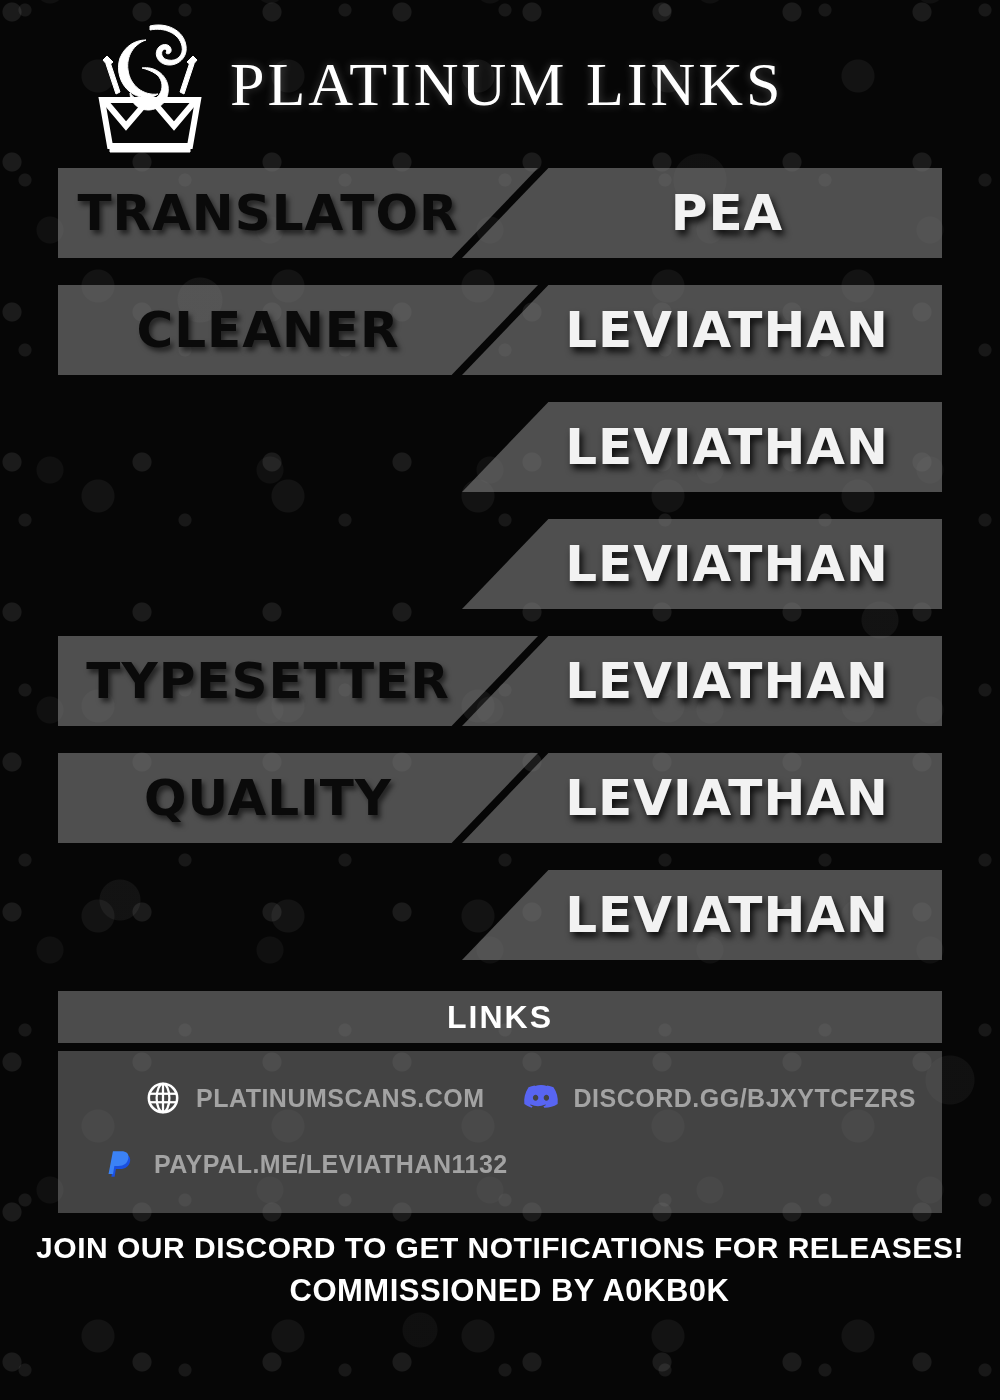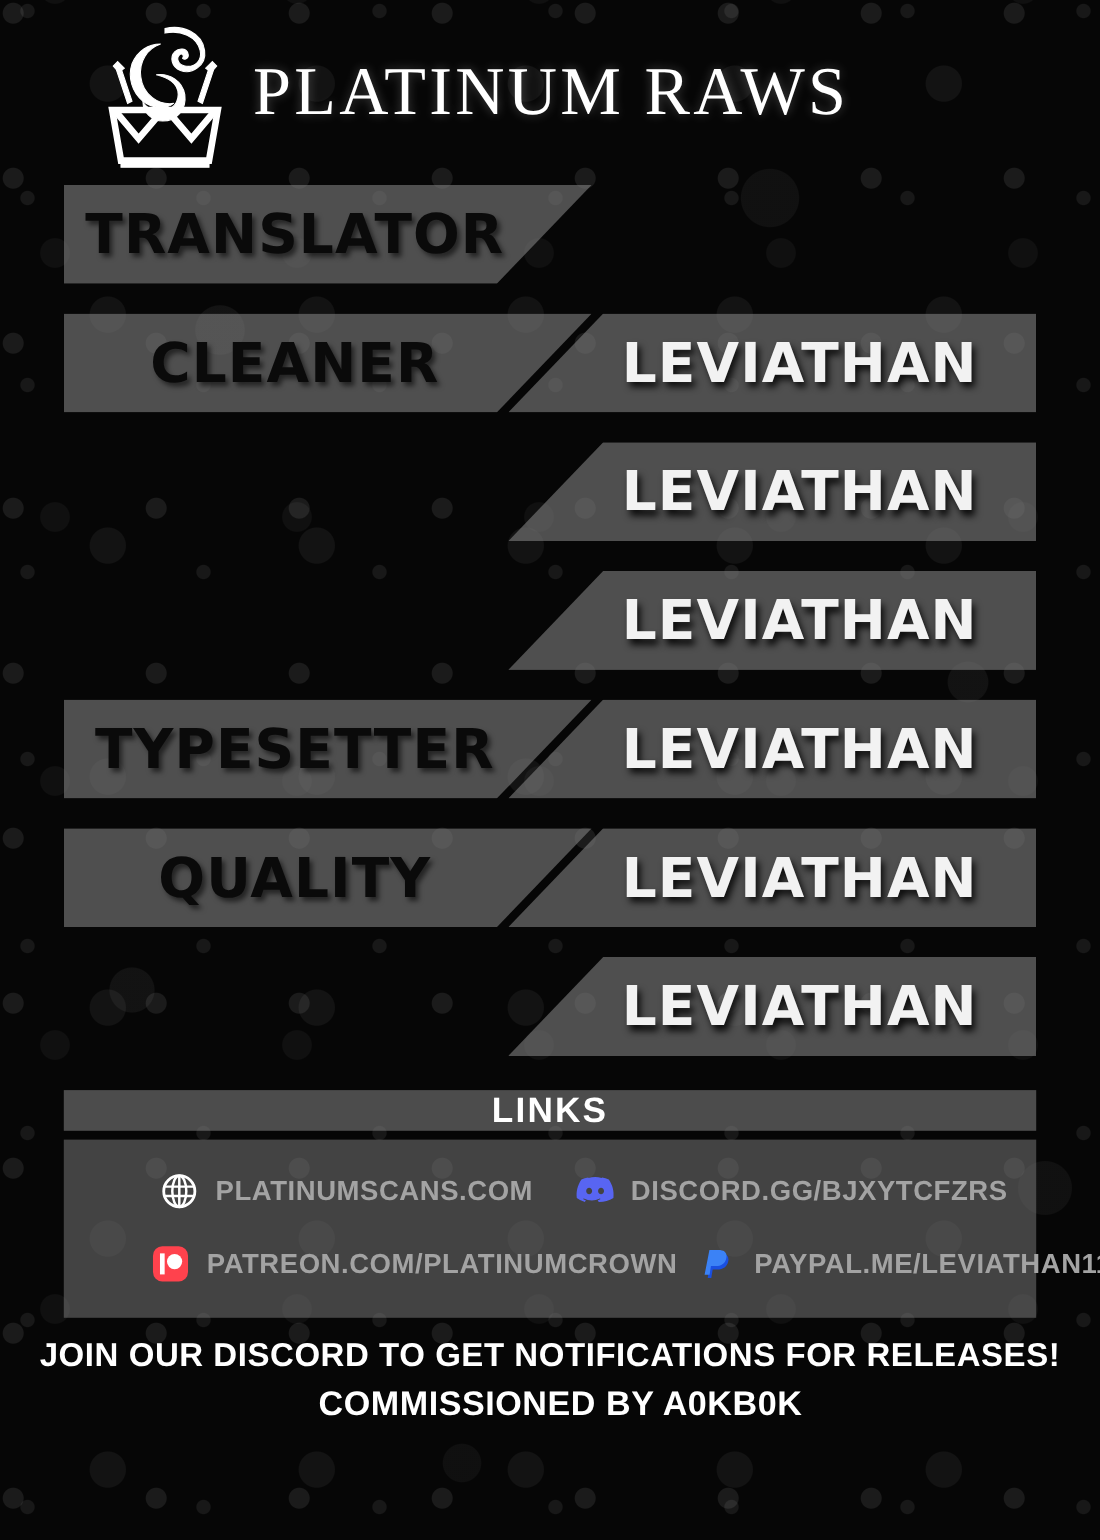--- a/index.html
+++ b/index.html
@@ -123,21 +123,21 @@
     letter-spacing: 1px;
     text-transform: uppercase;
     text-shadow: 3px 5px 7px rgba(0,0,0,0.85);
     white-space: nowrap;
   }
 
   
   .links-bar {
     position: relative;
     margin: 18px 58px 8px 58px;
-    height: 37px;
+    height: 52px;
     background: rgba(128,128,128,0.58);
     display: flex;
     align-items: center;
     justify-content: center;
   }
   .links-bar span {
     color: #ffffff;
     font-size: 32px;
     font-weight: bold;
     letter-spacing: 2px;
@@ -220,28 +220,31 @@
           <path d="M30 48 L 40 78 L 36 80 L 26 50 Z"></path>
           <path d="M27 42 L 33 48 L 28 52 L 23 46 Z"></path>
           <path d="M110 48 L 100 78 L 104 80 L 114 50 Z"></path>
           <path d="M113 42 L 107 48 L 112 52 L 117 46 Z"></path>
           <path d="M22 86 L 118 86 L 110 132 L 30 132 Z" fill="none" stroke-width="6"></path>
           <path d="M24 86 L 46 112 L 70 84 L 94 112 L 116 86" fill="none" stroke-width="6"></path>
           <path d="M30 132 L 110 132 L 110 138 L 30 138 Z"></path>
         </g>
       </svg>
     </div>
-    <div class="site-title">PLATINUM RAWS</div>
+    <div class="site-title">PLATINUM LINKS</div>
   </div>
 
   <div class="credits">
 
     <div class="row">
       <div class="cell left">
         <span class="role-text">TRANSLATOR</span>
+      </div>
+      <div class="cell right">
+        <span class="name-text">PEA</span>
       </div>
     </div>
 
     <div class="row">
       <div class="cell left">
         <span class="role-text">CLEANER</span>
       </div>
       <div class="cell right">
         <span class="name-text">LEVIATHAN</span>
       </div>
@@ -307,30 +310,20 @@
         <span class="ic">
           <svg viewBox="0 0 24 24" width="36" height="36">
             <path d="M20.3 4.9A16 16 0 0016.2 3.6l-.2.4a12 12 0 00-8 0l-.2-.4A16 16 0 003.7 4.9C1.2 8.7.5 12.4.9 16a16.3 16.3 0 004.9 2.5l.6-1a10.6 10.6 0 01-1.7-.8l.4-.3a11.5 11.5 0 009.8 0l.4.3a10.6 10.6 0 01-1.7.8l.6 1A16.2 16.2 0 0023.1 16c.5-4.2-.6-7.8-2.8-11.1zM8.4 13.8c-1 0-1.8-.9-1.8-2s.8-2 1.8-2 1.8.9 1.8 2-.8 2-1.8 2zm7.2 0c-1 0-1.8-.9-1.8-2s.8-2 1.8-2 1.8.9 1.8 2-.8 2-1.8 2z" fill="#5865F2"></path>
           </svg>
         </span>
         <span class="lbl">DISCORD.GG/BjxYtcFZRs</span>
       </div>
     </div>
 
     <div class="link-row">
-      <div class="link-item pad-left-3">
-        <span class="ic">
-          <svg viewBox="0 0 32 32" width="34" height="34">
-            <rect x="1" y="1" width="30" height="30" rx="8" fill="#FF424D"></rect>
-            <circle cx="19.5" cy="14" r="6.5" fill="#ffffff"></circle>
-            <rect x="7" y="7" width="4" height="18" fill="#ffffff"></rect>
-          </svg>
-        </span>
-        <span class="lbl">PATREON.COM/PLATINUMCROWN</span>
-      </div>
       <div class="link-item pad-left-4">
         <span class="ic">
           <svg viewBox="0 0 24 24" width="34" height="34">
             <path d="M7.5 21l.9-5.4h2.9c3.8 0 6.4-1.8 7.1-5.3.5-2.6-.6-4.2-2.8-4.8.6 1.9-.1 4.2-1.7 5.5-1.3 1-3 1.3-5 1.3H6.6L5.2 21z" fill="#1A4FE0"></path>
             <path d="M6.3 3h5.9c3.6 0 5.6 1.7 5 5-.6 3.6-3.2 5.4-7 5.4H7.3L6.4 19H3.2z" fill="#3B82F6"></path>
           </svg>
         </span>
         <span class="lbl">PAYPAL.ME/LEVIATHAN1132</span>
       </div>
     </div>

